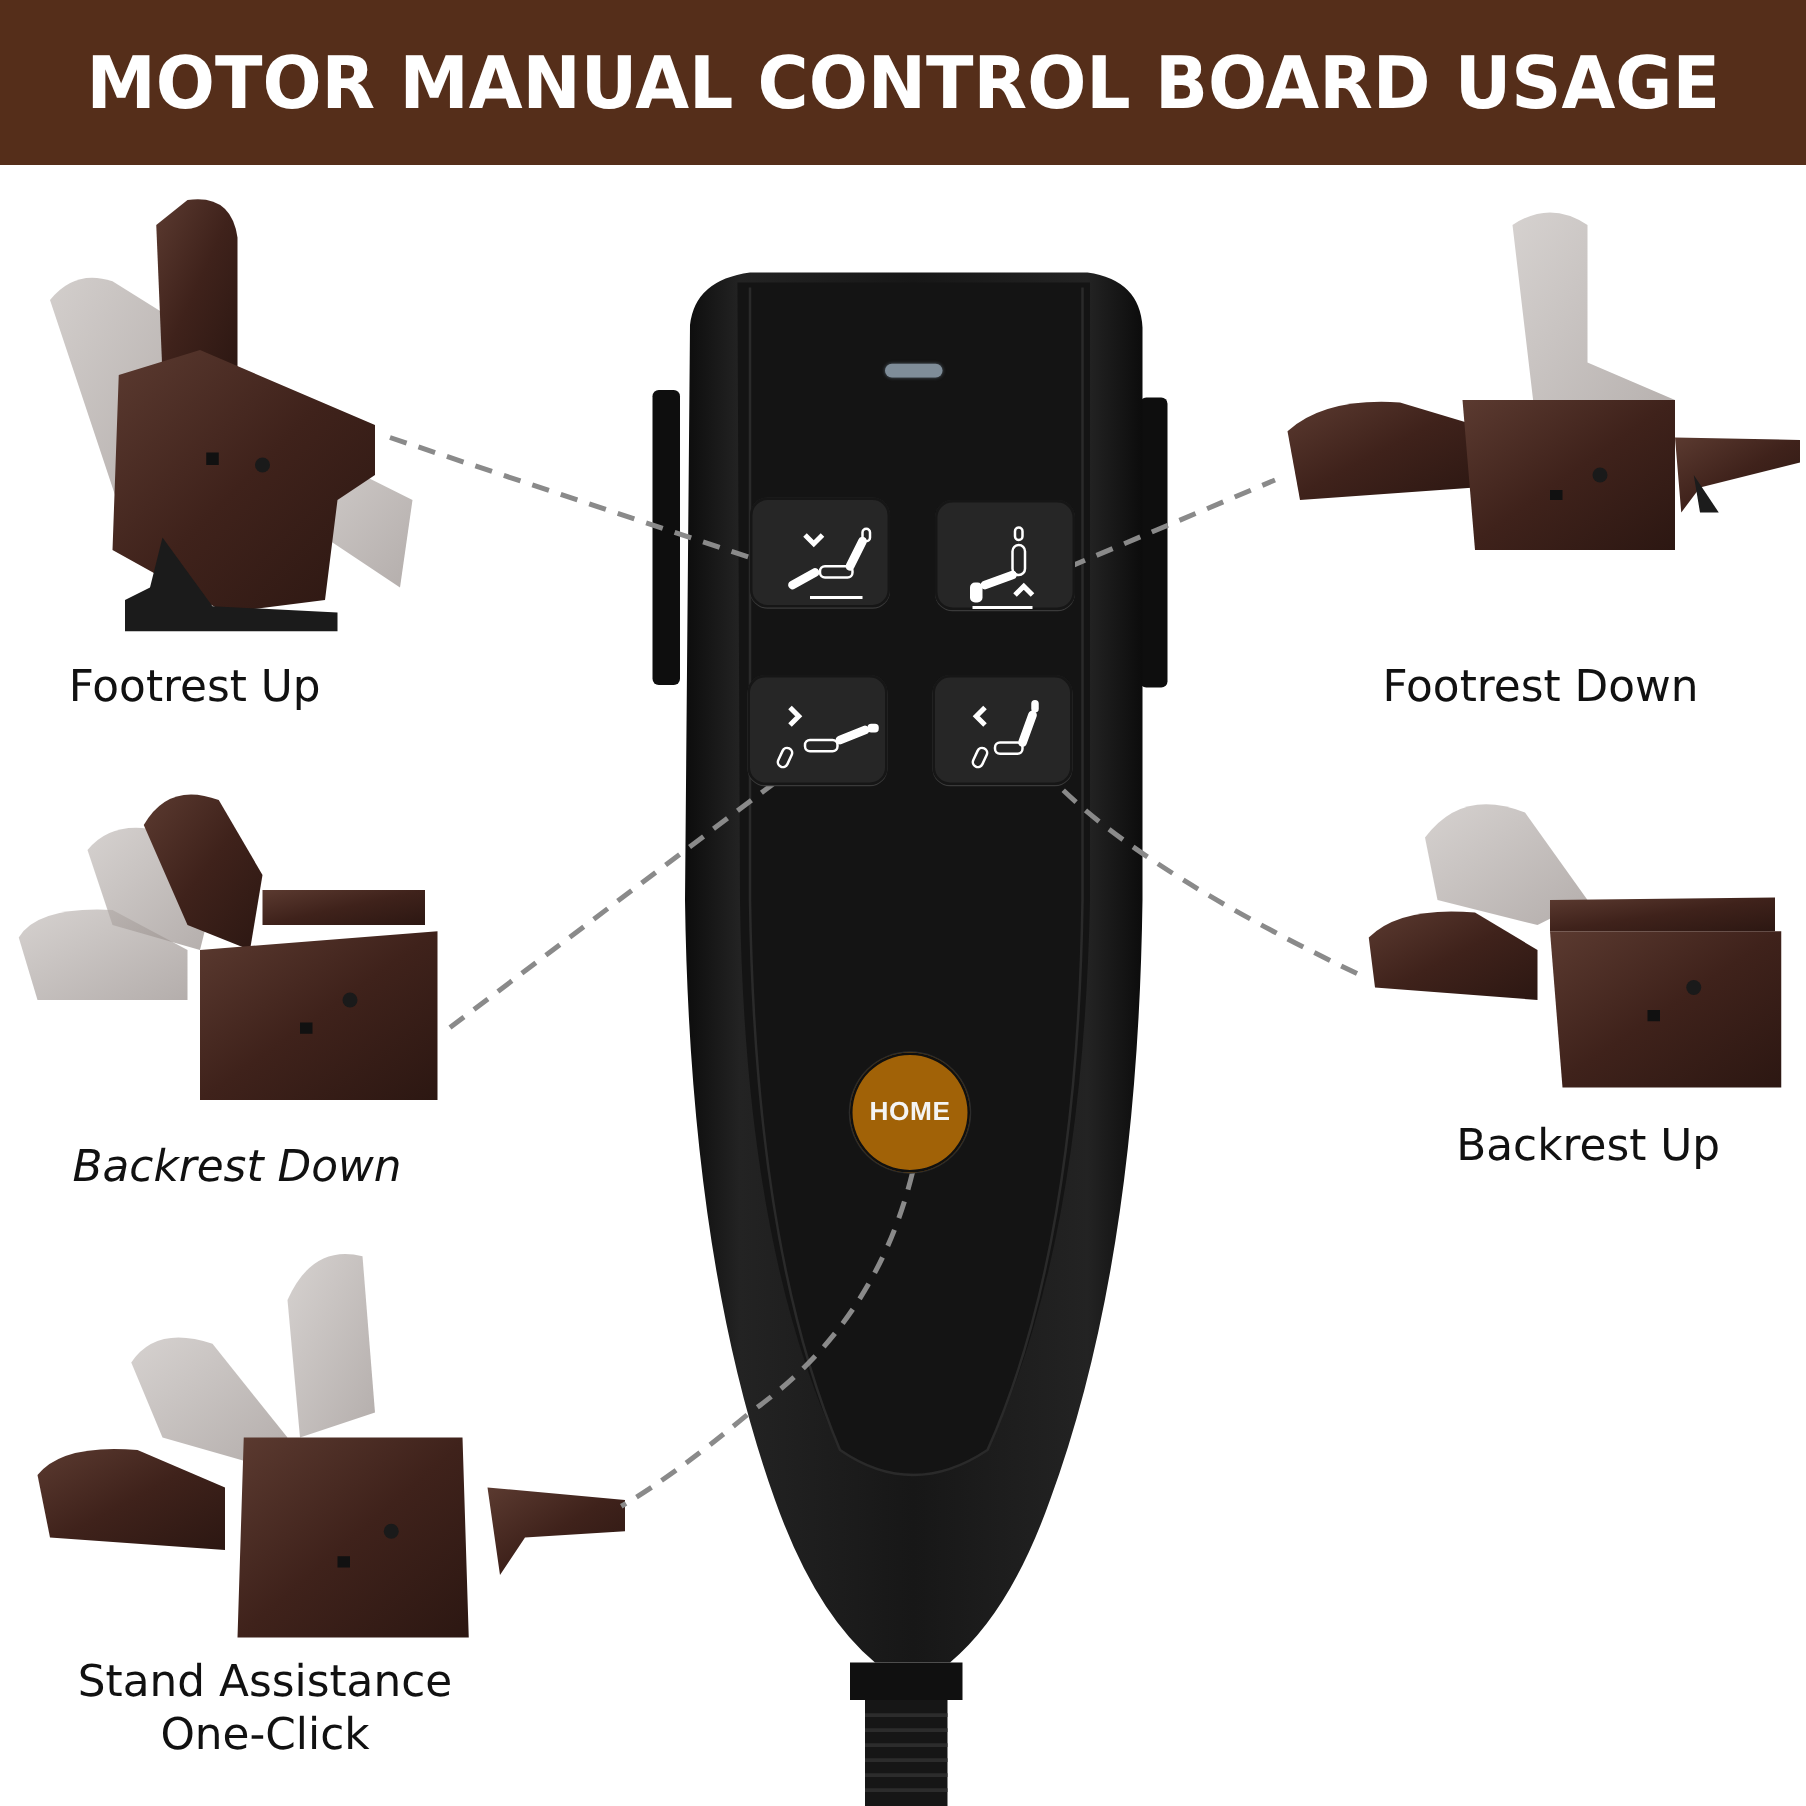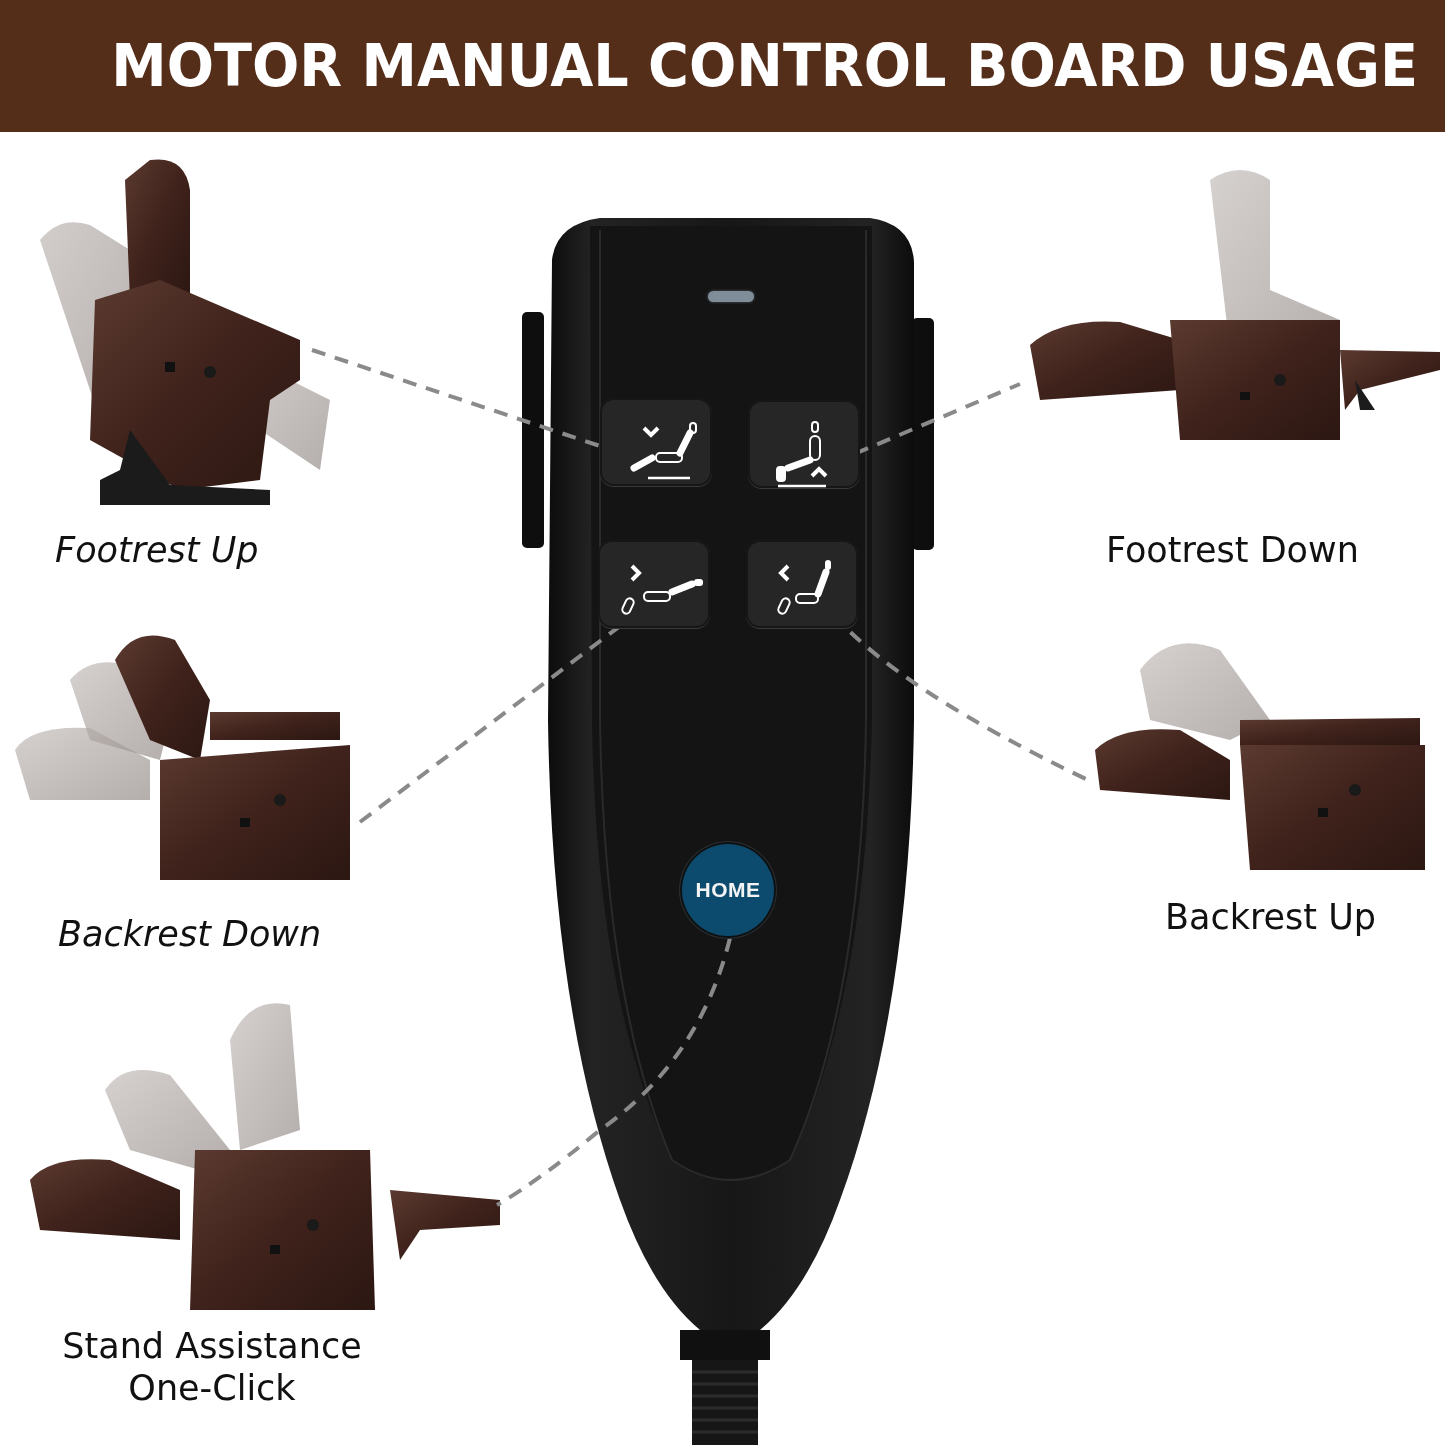--- a/index.html
+++ b/index.html
@@ -1,24 +1,24 @@
 <!DOCTYPE html>
 <html><head>
 <meta charset="utf-8">
 <style>
   html,body{margin:0;padding:0;background:#ffffff;}
   body{width:1445px;height:1445px;position:relative;overflow:hidden;font-family:"Liberation Sans","DejaVu Sans",sans-serif;}
-  .banner{position:absolute;left:0;top:0;width:1445px;height:132px;background:#552e1a;display:flex;align-items:center;justify-content:flex-end;}
+  .banner{position:absolute;left:0;top:0;width:1445px;height:132px;background:#552e1a;display:flex;align-items:center;justify-content:center;}
   .banner-title{color:#ffffff;font-family:"DejaVu Sans","Liberation Sans",sans-serif;font-weight:bold;font-size:58px;letter-spacing:0px;transform:scaleX(0.96);white-space:nowrap;}
   .label{position:absolute;color:#111111;font-family:"DejaVu Sans","Liberation Sans",sans-serif;font-size:35px;line-height:42px;white-space:nowrap;}
   .label.center{text-align:center;}
   .svg-layer{position:absolute;left:0;top:0;width:1445px;height:1445px;pointer-events:none;}
   .btn{position:absolute;width:112px;height:88px;border-radius:14px;background:#262626;box-shadow:inset 0 0 0 2px #161616, 0 1px 0 #3a3a3a;cursor:pointer;}
   .btn svg{position:absolute;left:0;top:0;width:112px;height:88px;}
-  .home-btn{position:absolute;left:680px;top:842px;width:96px;height:96px;border-radius:50%;background:#0c4a6e;box-shadow:inset 0 0 0 2px #101010,0 0 0 1px #2c2c2c;display:flex;align-items:center;justify-content:center;cursor:pointer;}
+  .home-btn{position:absolute;left:680px;top:842px;width:96px;height:96px;border-radius:50%;background:#a16207;box-shadow:inset 0 0 0 2px #101010,0 0 0 1px #2c2c2c;display:flex;align-items:center;justify-content:center;cursor:pointer;}
   .home-label{color:#f4f4f4;font-weight:bold;font-size:21px;font-family:"Liberation Sans",sans-serif;letter-spacing:0.5px;}
   .led{position:absolute;left:708px;top:291px;width:46px;height:11px;border-radius:6px;background:#7f8d99;box-shadow:0 0 3px #56626c;}
 </style>
 </head>
 <body>
 
 <div class="banner">
   <div class="banner-title">MOTOR MANUAL CONTROL BOARD USAGE</div>
 </div>
 
@@ -164,20 +164,20 @@
     <path d="M72 54 L80 32" stroke="#fff" stroke-width="7" stroke-linecap="round"></path>
     <rect x="79" y="20" width="6" height="10" rx="3" fill="#fff"></rect>
     <rect x="34" y="58" width="8" height="16" rx="4" transform="rotate(25 38 66)" fill="none" stroke="#fff" stroke-width="2"></rect>
   </svg>
 </div>
 
 <div class="home-btn">
   <span class="home-label">HOME</span>
 </div>
 
-<div class="label" style="left:55px;top:529px;font-style:italic;">Footrest Up</div>
+<div class="label" style="left:55px;top:529px;">Footrest Up</div>
 <div class="label" style="left:1106px;top:529px;">Footrest Down</div>
 <div class="label" style="left:58px;top:913px;font-style:italic;">Backrest Down</div>
 <div class="label" style="left:1165px;top:896px;">Backrest Up</div>
 <div class="label center" style="left:56px;top:1325px;width:312px;">
   <div>Stand Assistance</div>
   <div>One-Click</div>
 </div>
 
 </body></html>

